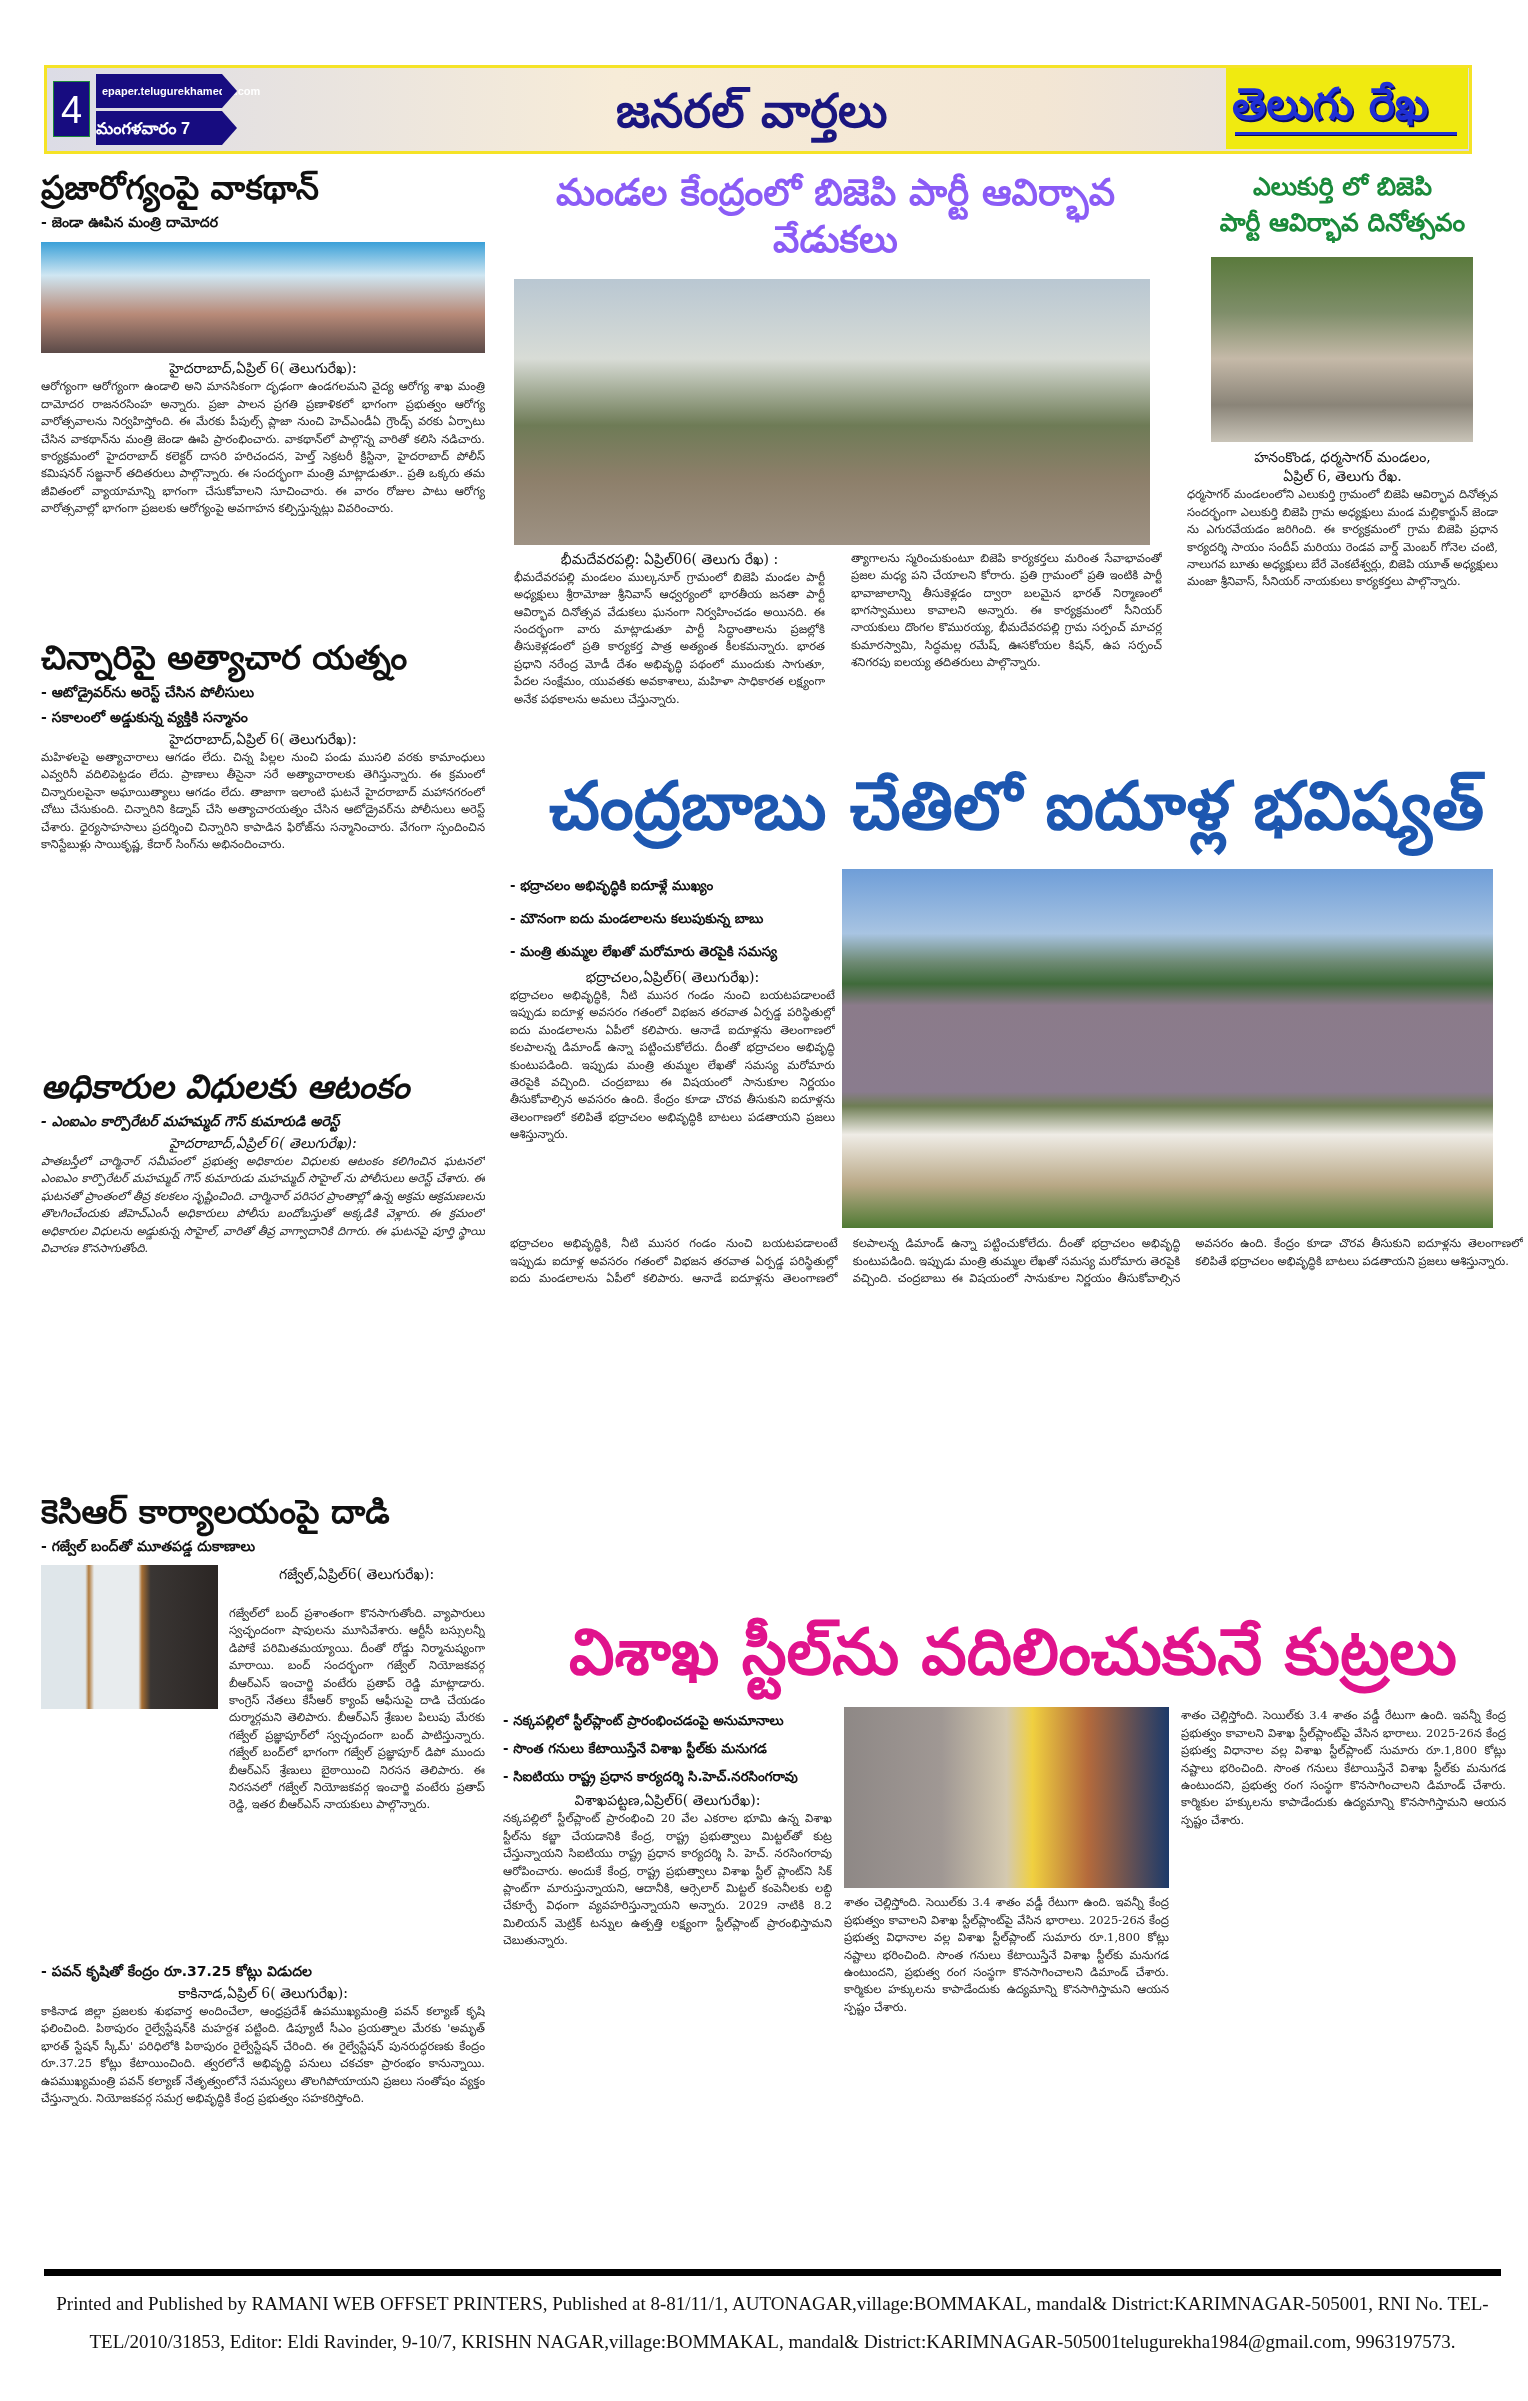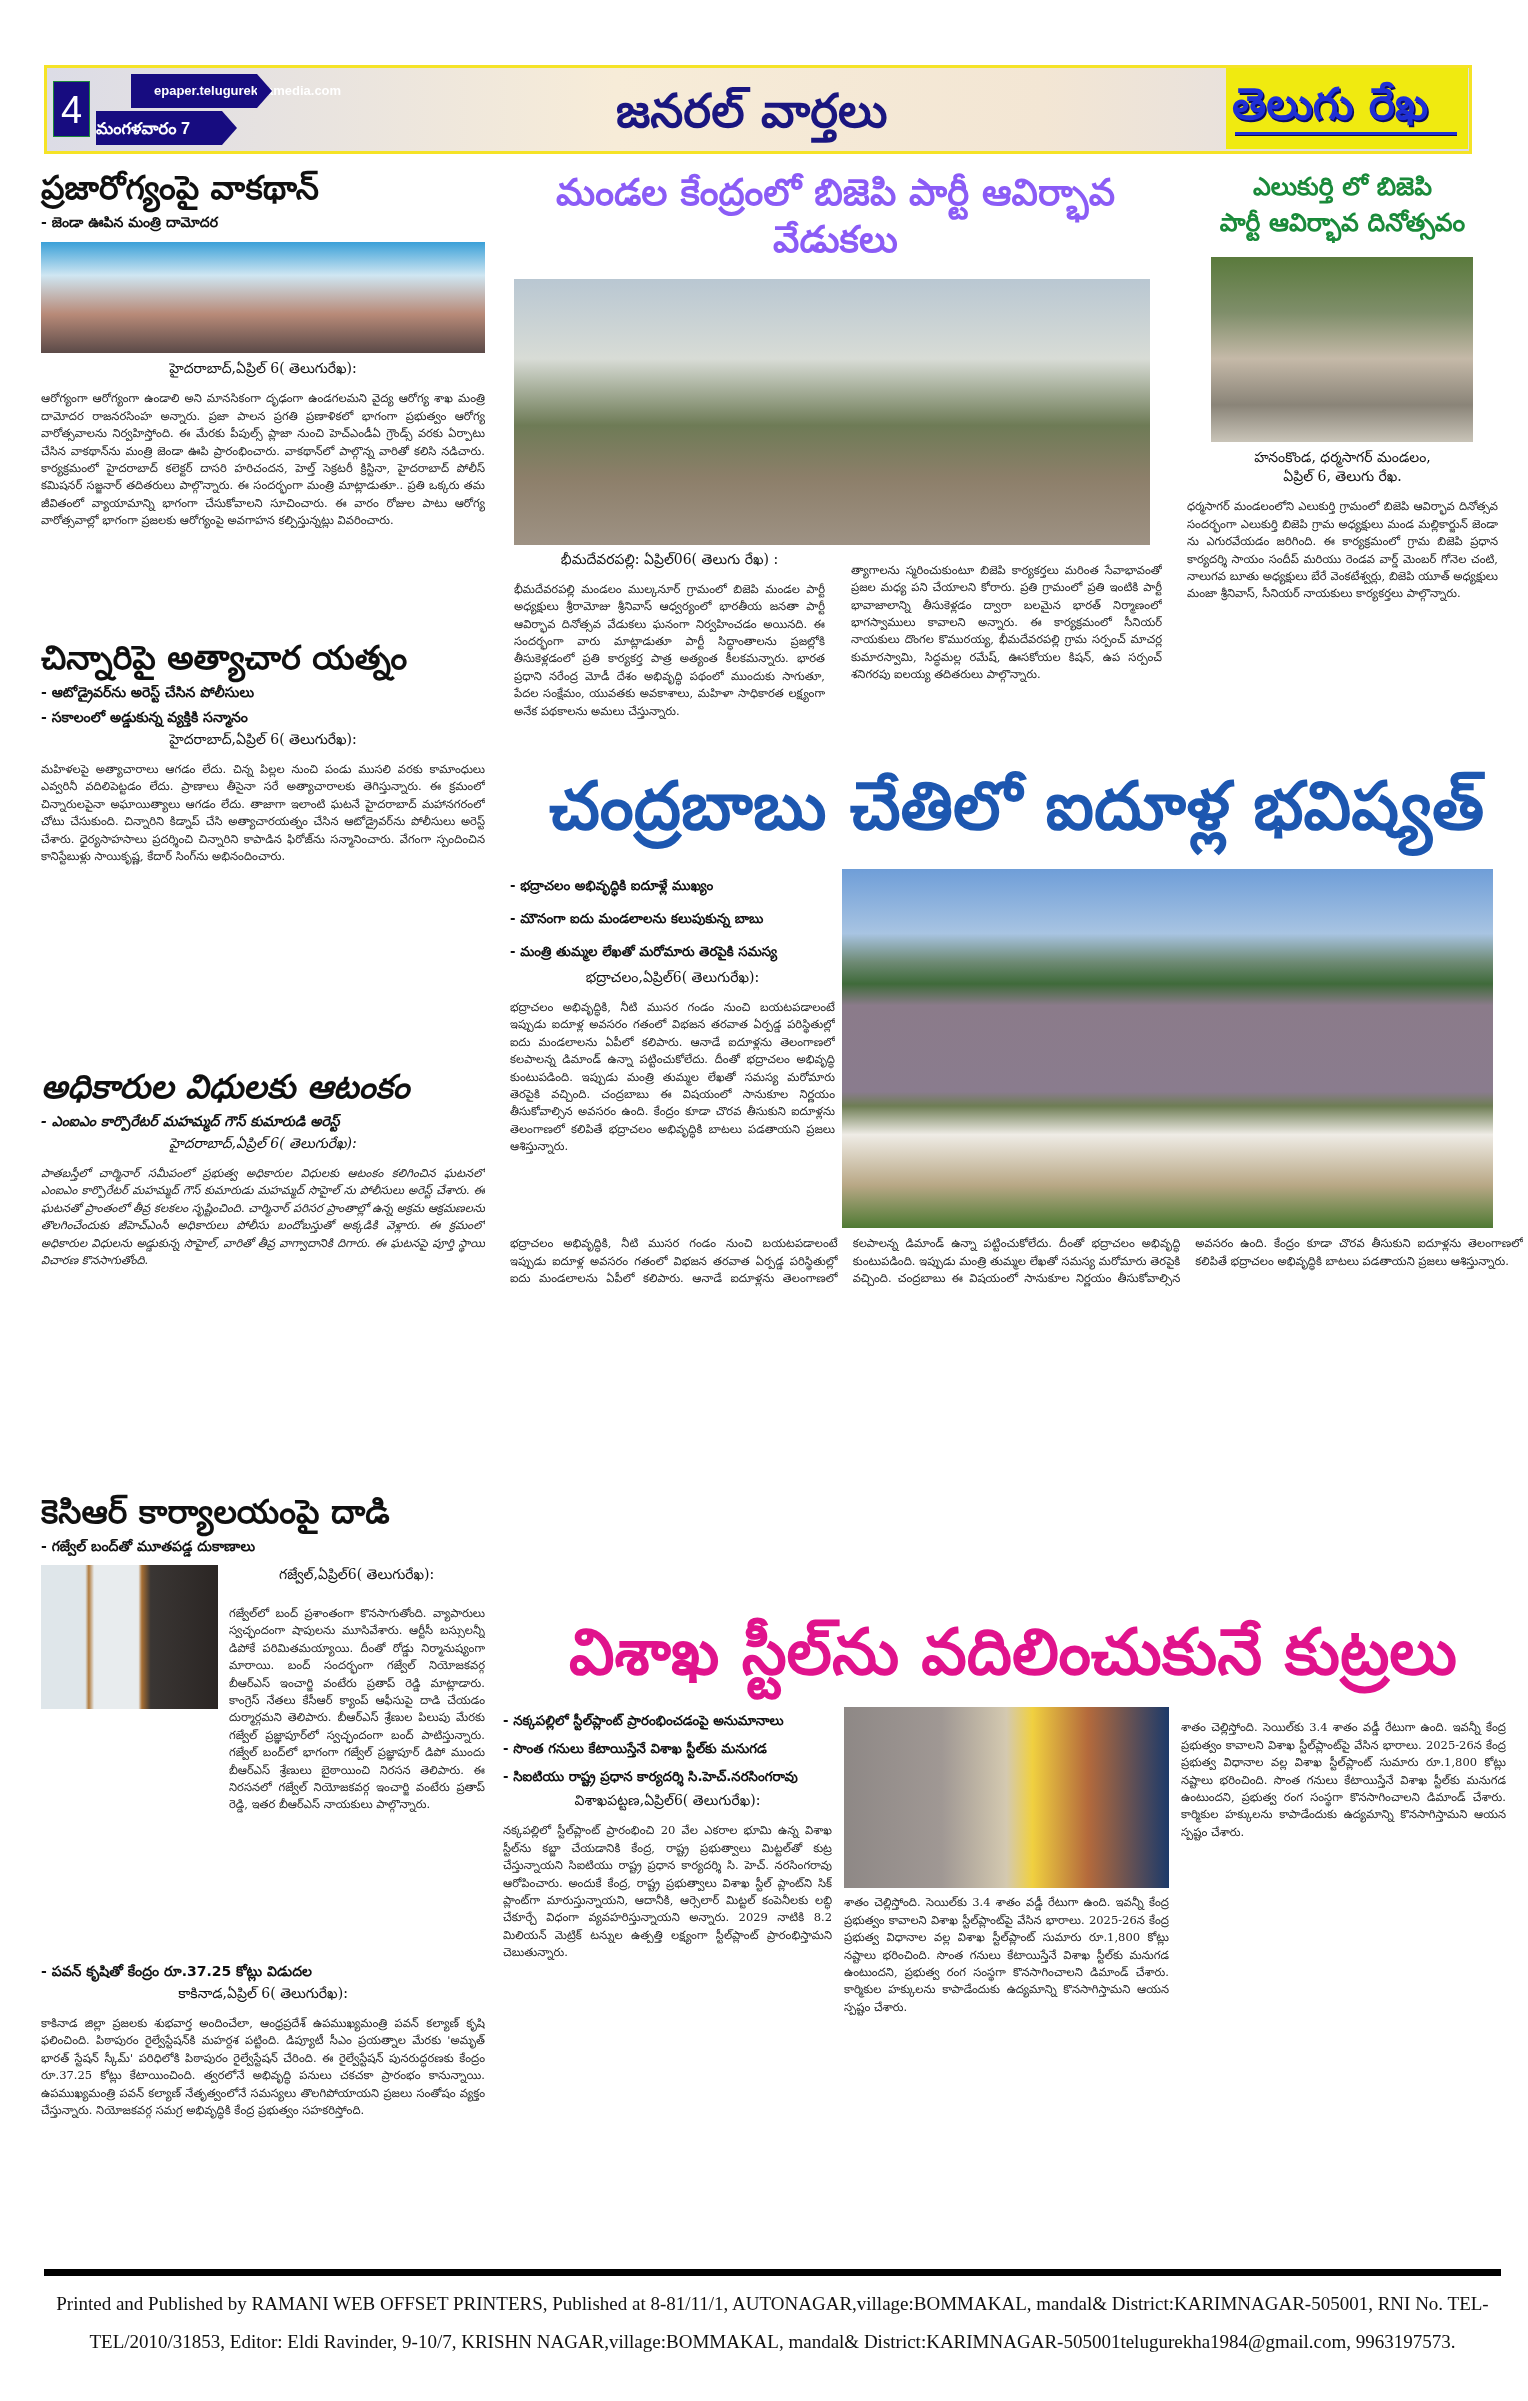--- a/index.html
+++ b/index.html
@@ -4,31 +4,31 @@
 <style>
   * { box-sizing: border-box; margin: 0; padding: 0; }
   body { width: 1528px; height: 2401px; background: #ffffff; font-family: "DejaVu Sans", sans-serif; color: #111; position: relative; overflow: hidden; }
   .abs { position: absolute; }
 
   
   .masthead { left: 44px; top: 65px; width: 1428px; height: 89px; border: 3.7px solid #f5e326; background: linear-gradient(90deg, #dcdce6 0%, #f7ecd8 40%, #f3e6d4 70%, #dcdce6 100%); }
   .page-num { left: 6px; top: 13.3px; width: 37px; height: 56px; background: #170c80; border: 1.5px solid #1c8a3a; color: #fff; font-family: "Liberation Sans", sans-serif; font-size: 38px; line-height: 56px; text-align: center; }
   .tag { left: 49px; width: 126px; height: 34px; background: #170c80; color: #fff; font-family: "Liberation Sans", sans-serif; font-weight: bold; }
   .tag::after { content: ""; position: absolute; right: -15px; top: 0; border-top: 17px solid transparent; border-bottom: 17px solid transparent; border-left: 15px solid #170c80; }
-  .tag-url { top: 6px; font-size: 13px; line-height: 34px; padding-left: 23px; margin-left: 35px; }
+  .tag-url { top: 6px; font-size: 11px; line-height: 34px; padding-left: 6px; }
   .tag-date { top: 43px; font-size: 16.3px; line-height: 34px; padding-left: 0; }
   .section-title { left: 569px; top: 13.3px; font-size: 47px; font-weight: bold; color: #1a1680; line-height: 59px; }
   .brand { left: 1179px; top: 0; width: 242px; height: 81px; background: #f0ea10; }
   .brand-name { left: 6px; top: 6px; font-size: 44px; font-weight: bold; color: #1f2fd4; text-shadow: 1.5px 1.5px 0 #0a0a60; line-height: 59px; }
   .brand-line { left: 9px; top: 64px; width: 222px; height: 4.4px; background: #1f2fd4; border-bottom: 1.5px solid #0a0a60; }
   .left-col { left: 41px; width: 444px; }
   .h-lg { font-size: 33px; line-height: 44px; font-weight: bold; }
   .sub { font-size: 14px; font-weight: bold; line-height: 25px; }
   .dateline { font-family: "DejaVu Serif", serif; font-size: 14px; text-align: center; line-height: 19px; }
-  .body-text { font-family: "DejaVu Serif", serif; font-size: 11.5px; line-height: 17.4px; text-align: justify; color: #222; margin-top: 12px; }
+  .body-text { font-family: "DejaVu Serif", serif; font-size: 11.5px; line-height: 17.4px; text-align: justify; color: #222; }
   .photo { background: #8a8f96; overflow: hidden; }
 
   .red-head { color: #8b5cf6; font-weight: bold; }
   .green-head { color: #1a8a3a; font-weight: bold; text-align: center; }
   .blue-head { color: #1d57b0; font-weight: bold; }
   .pink-head { color: #e0138c; font-weight: bold; }
 
   .footer-rule { left: 44px; top: 2269px; width: 1457px; height: 7.4px; background: #000; }
   .footer-text { left: 44px; top: 2285px; width: 1457px; font-family: "Liberation Serif", serif; font-size: 19px; line-height: 38px; text-align: center; color: #111; }
   .bullet { font-size: 13.3px; font-weight: bold; line-height: 33px; }

